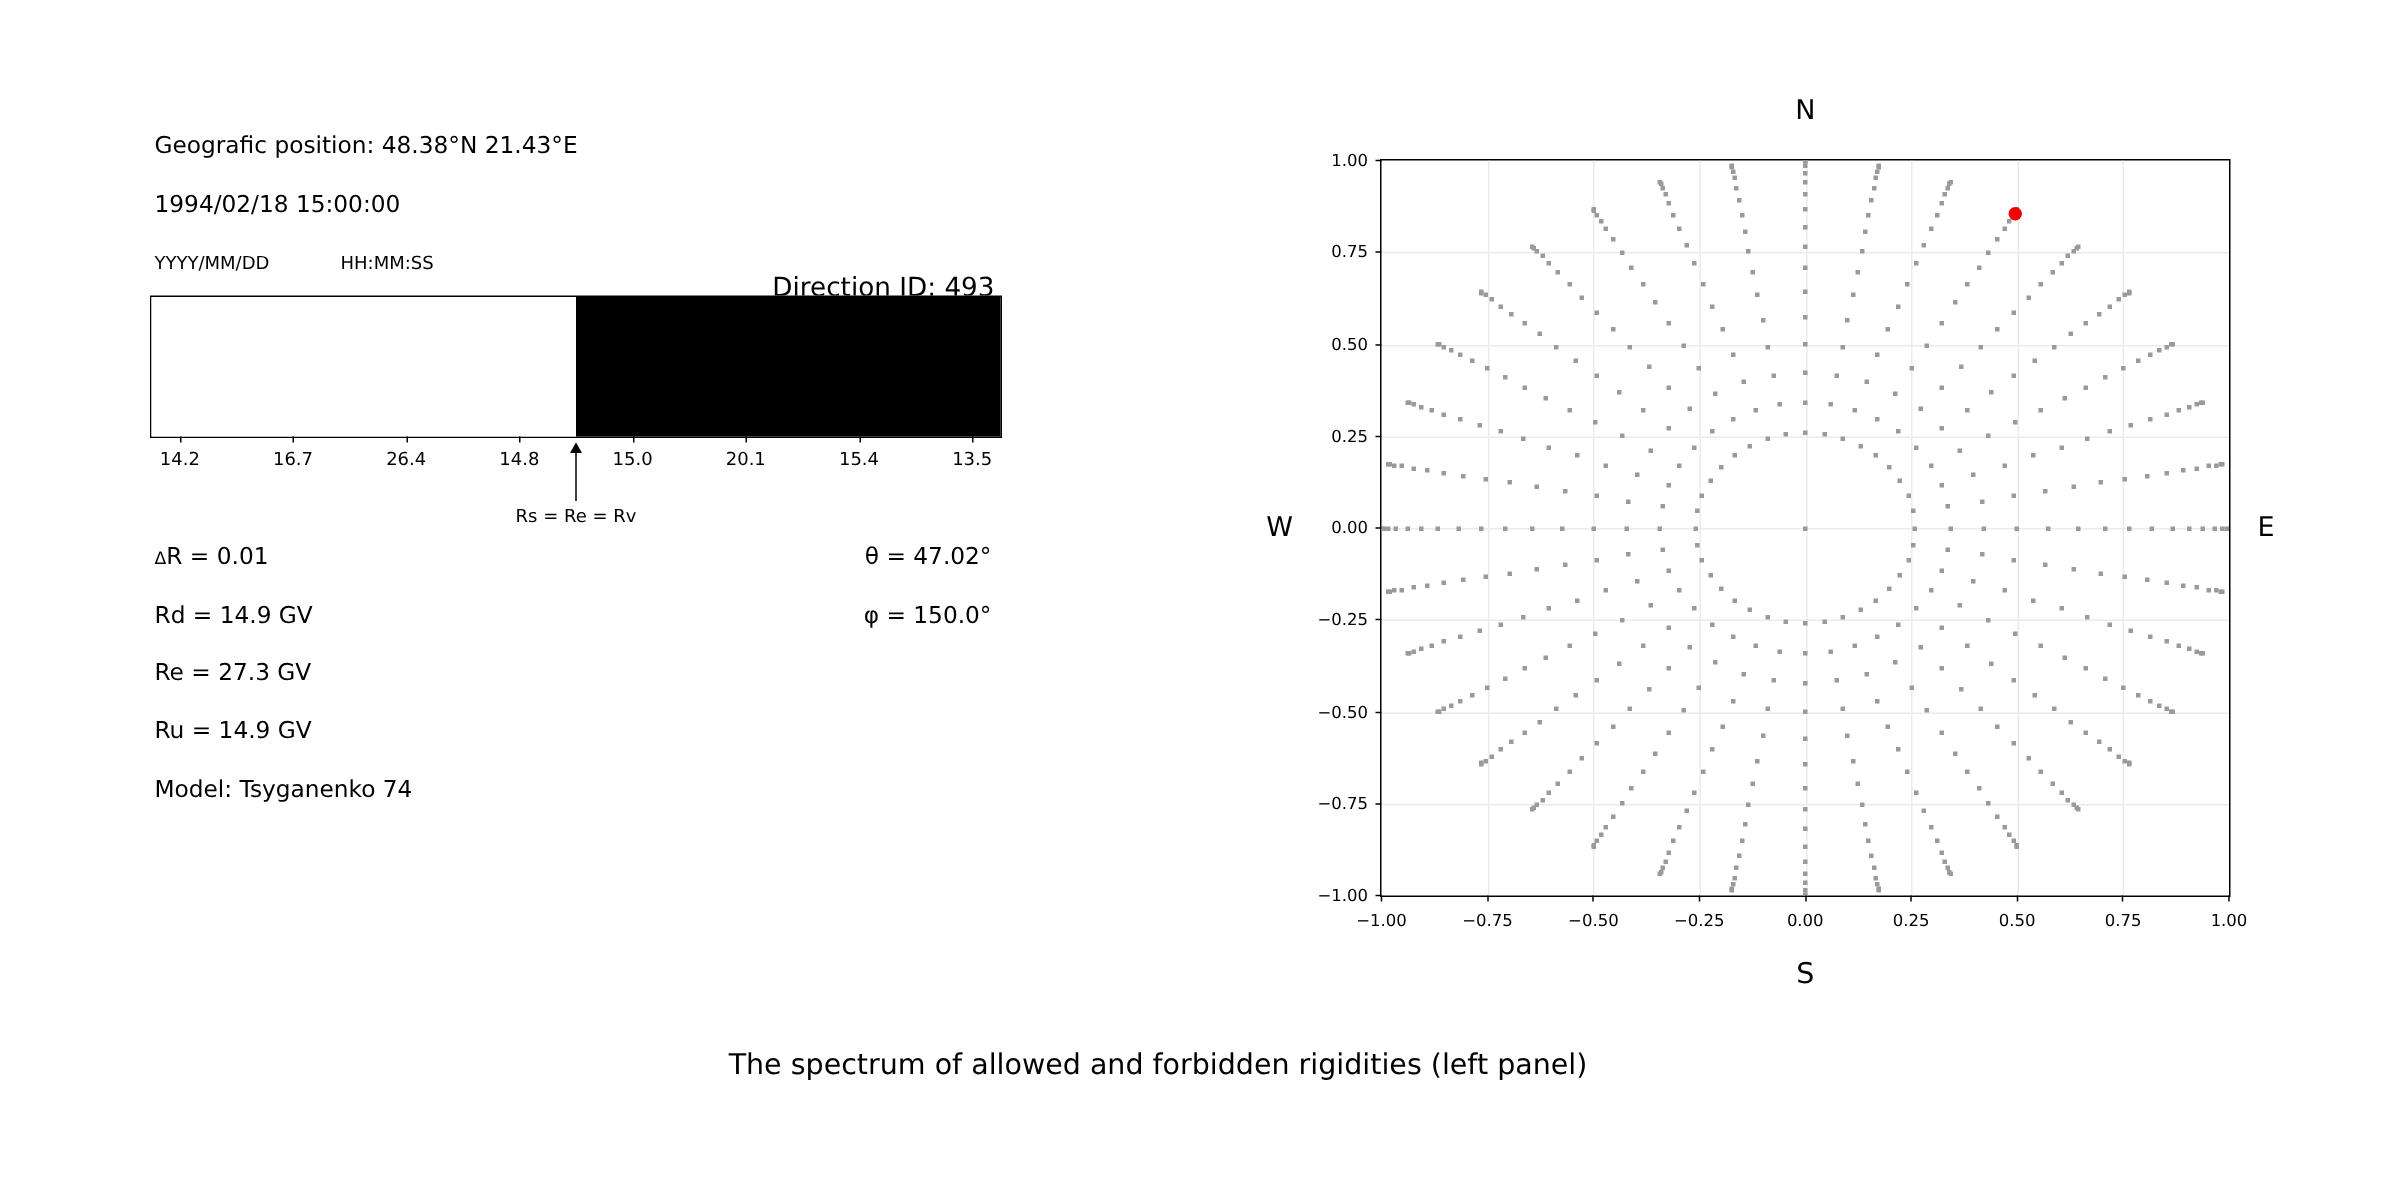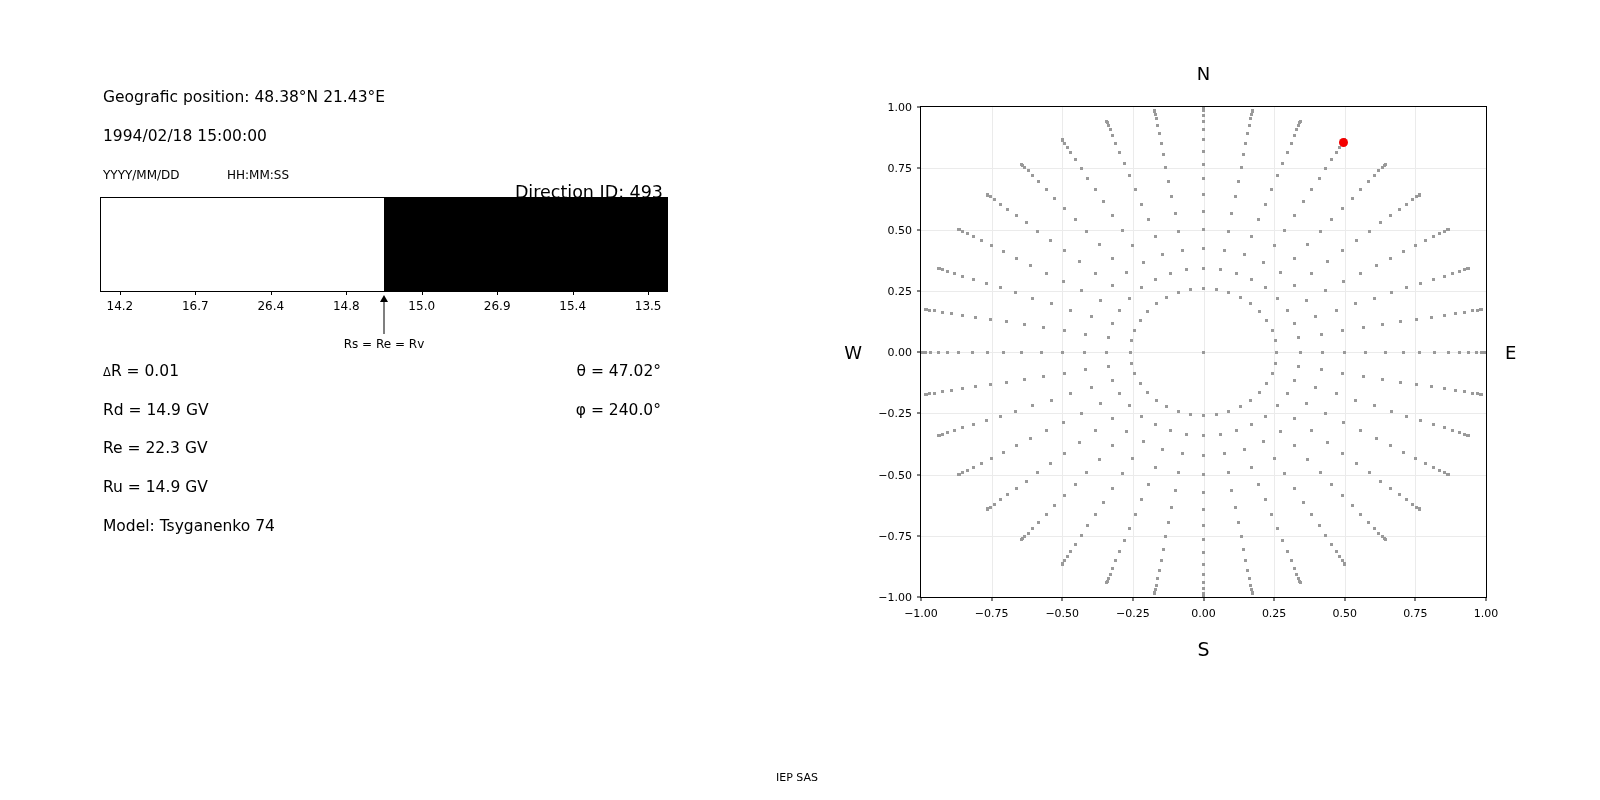--- a/index.html
+++ b/index.html
@@ -72,37 +72,37 @@
         <div class="sp-ticklabel" style="left: 3.33333%;">14.2</div>
         <div class="sp-tick" style="left: 16.6667%;"></div>
         <div class="sp-ticklabel" style="left: 16.6667%;">16.7</div>
         <div class="sp-tick" style="left: 30%;"></div>
         <div class="sp-ticklabel" style="left: 30%;">26.4</div>
         <div class="sp-tick" style="left: 43.3333%;"></div>
         <div class="sp-ticklabel" style="left: 43.3333%;">14.8</div>
         <div class="sp-tick" style="left: 56.6667%;"></div>
         <div class="sp-ticklabel" style="left: 56.6667%;">15.0</div>
         <div class="sp-tick" style="left: 70%;"></div>
-        <div class="sp-ticklabel" style="left: 70%;">26.9</div>
+        <div class="sp-ticklabel" style="left: 70%;">20.1</div>
         <div class="sp-tick" style="left: 83.3333%;"></div>
         <div class="sp-ticklabel" style="left: 83.3333%;">15.4</div>
         <div class="sp-tick" style="left: 96.6667%;"></div>
         <div class="sp-ticklabel" style="left: 96.6667%;">13.5</div>
         <div class="arrow-head" style="left: 50%;"></div>
         <div class="arrow-shaft" style="left: 50%;"></div>
         <div class="arrow-label" style="left: 50%;">Rs = Re = Rv</div>
       </div>
 
     <div class="abs param param-l p-dr"><span class="delta-sym">Δ</span><span>R = 0.01</span></div>
     <div class="abs param p-rd">Rd = 14.9 GV</div>
-    <div class="abs param p-re">Re = 22.3 GV</div>
+    <div class="abs param p-re">Re = 27.3 GV</div>
     <div class="abs param p-ru">Ru = 14.9 GV</div>
     <div class="abs param p-model">Model: Tsyganenko 74</div>
     <div class="abs param-r p-theta">θ = 47.02°</div>
-    <div class="abs param-r p-phi">φ = 240.0°</div>
+    <div class="abs param-r p-phi">φ = 150.0°</div>
   </section>
 
   <section>
     <div class="abs axes" id="axes">
       <div class="plot-area" id="plot-area">
           <div class="gridline-v" style="left: 12.5%; background: rgb(235, 235, 235);"></div>
           <div class="gridline-h" style="top: 87.5%; background: rgb(235, 235, 235);"></div>
           <div class="gridline-v" style="left: 25%; background: rgb(235, 235, 235);"></div>
           <div class="gridline-h" style="top: 75%; background: rgb(235, 235, 235);"></div>
           <div class="gridline-v" style="left: 37.5%; background: rgb(235, 235, 235);"></div>
@@ -730,14 +730,14 @@
         <div class="rx-label" style="left: 87.5%;">0.75</div>
         <div class="ry-tick" style="top: 12.5%;"></div>
         <div class="ry-label" style="top: 12.5%;">0.75</div>
         <div class="rx-tick" style="left: 100%;"></div>
         <div class="rx-label" style="left: 100%;">1.00</div>
         <div class="ry-tick" style="top: 0%;"></div>
         <div class="ry-label" style="top: 0%;">1.00</div>
       </div>
   </section>
 
-  <div class="abs credit">IEP SAS</div>
+  <div class="abs cap cap1">The spectrum of allowed and forbidden rigidities (left panel)</div>
 </div>
 
 </body></html>

